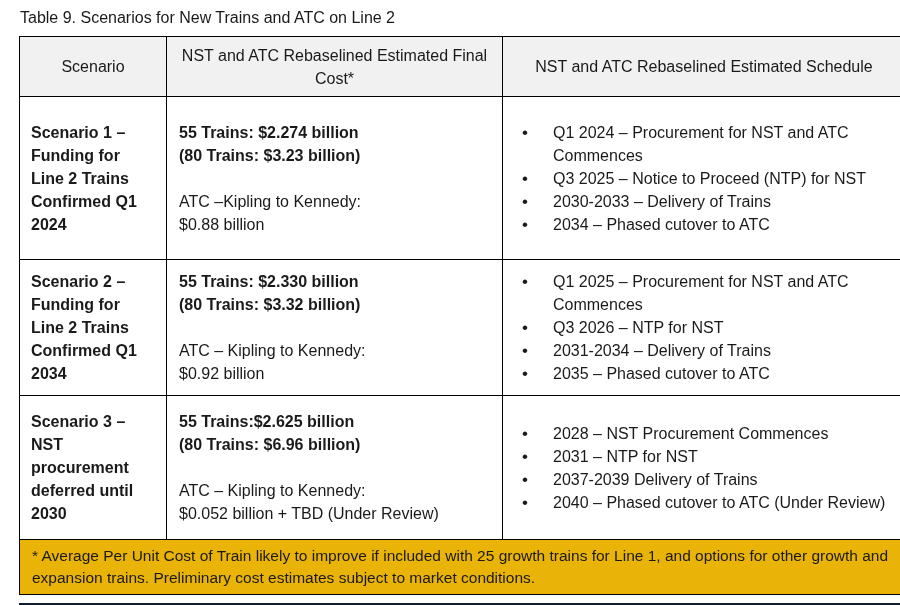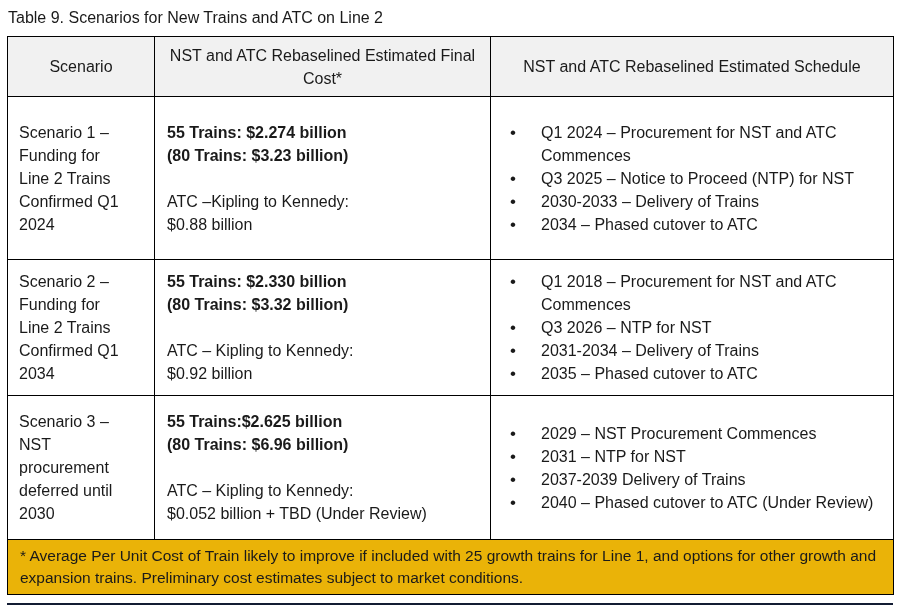--- a/index.html
+++ b/index.html
@@ -10,21 +10,21 @@
     height: 605px;
     font-family: "Liberation Sans", sans-serif;
     color: #1a1a1a;
     overflow: hidden;
   }
   .page {
     position: relative;
     width: 900px;
     height: 605px;
     box-sizing: border-box;
-    padding: 8px 7px 0 7px;
+    padding: 8px 7px 0 19px;
   }
   .doc-title {
     font-size: 16px;
     line-height: 19px;
     margin: 0 0 9px 1px;
     color: #1a1a1a;
   }
   table.scenario-table {
     border-collapse: collapse;
     table-layout: fixed;
@@ -48,20 +48,21 @@
     height: 60px;
     padding: 4px 10px;
   }
   tr.row-1 td { height: 163px; }
   tr.row-2 td { height: 136px; }
   tr.row-3 td { height: 144px; }
 
   td.scenario-cell {
     padding: 8px 6px 8px 11px;
     white-space: pre-line;
+    font-weight: bold;
   }
   td.cost-cell {
     padding: 8px 8px 8px 12px;
   }
   td.cost-cell p {
     margin: 0;
     white-space: pre-line;
   }
   td.cost-cell p.para-first {
     margin-bottom: 23px;
@@ -154,21 +155,21 @@
 2034</td>
         <td class="cost-cell">
           <p class="para-first">55 Trains: $2.330 billion
 (80 Trains: $3.32 billion)</p>
           <p>ATC – Kipling to Kennedy:
 $0.92 billion</p>
         </td>
         <td class="schedule-cell">
           <ul>
 
-          <li>Q1 2018 – Procurement for NST and ATC Commences</li>
+          <li>Q1 2025 – Procurement for NST and ATC Commences</li>
               <li>Q3 2026 – NTP for NST</li>
               <li>2031-2034 – Delivery of Trains</li>
               <li>2035 – Phased cutover to ATC</li>
             </ul>
         </td>
       </tr>
       <tr class="row-3">
         <td class="scenario-cell">Scenario 3 –
 NST
 procurement
@@ -176,21 +177,21 @@
 2030</td>
         <td class="cost-cell">
           <p class="para-first">55 Trains:$2.625 billion
 (80 Trains: $6.96 billion)</p>
           <p>ATC – Kipling to Kennedy:
 $0.052 billion + TBD (Under Review)</p>
         </td>
         <td class="schedule-cell">
           <ul>
 
-          <li>2029 – NST Procurement Commences</li>
+          <li>2028 – NST Procurement Commences</li>
               <li>2031 – NTP for NST</li>
               <li>2037-2039 Delivery of Trains</li>
               <li>2040 – Phased cutover to ATC (Under Review)</li>
             </ul>
         </td>
       </tr>
       <tr class="footnote-row">
         <td colspan="3">* Average Per Unit Cost of Train likely to improve if included with 25 growth trains for Line 1, and options for other growth and expansion trains. Preliminary cost estimates subject to market conditions.</td>
       </tr>
     </tbody>

